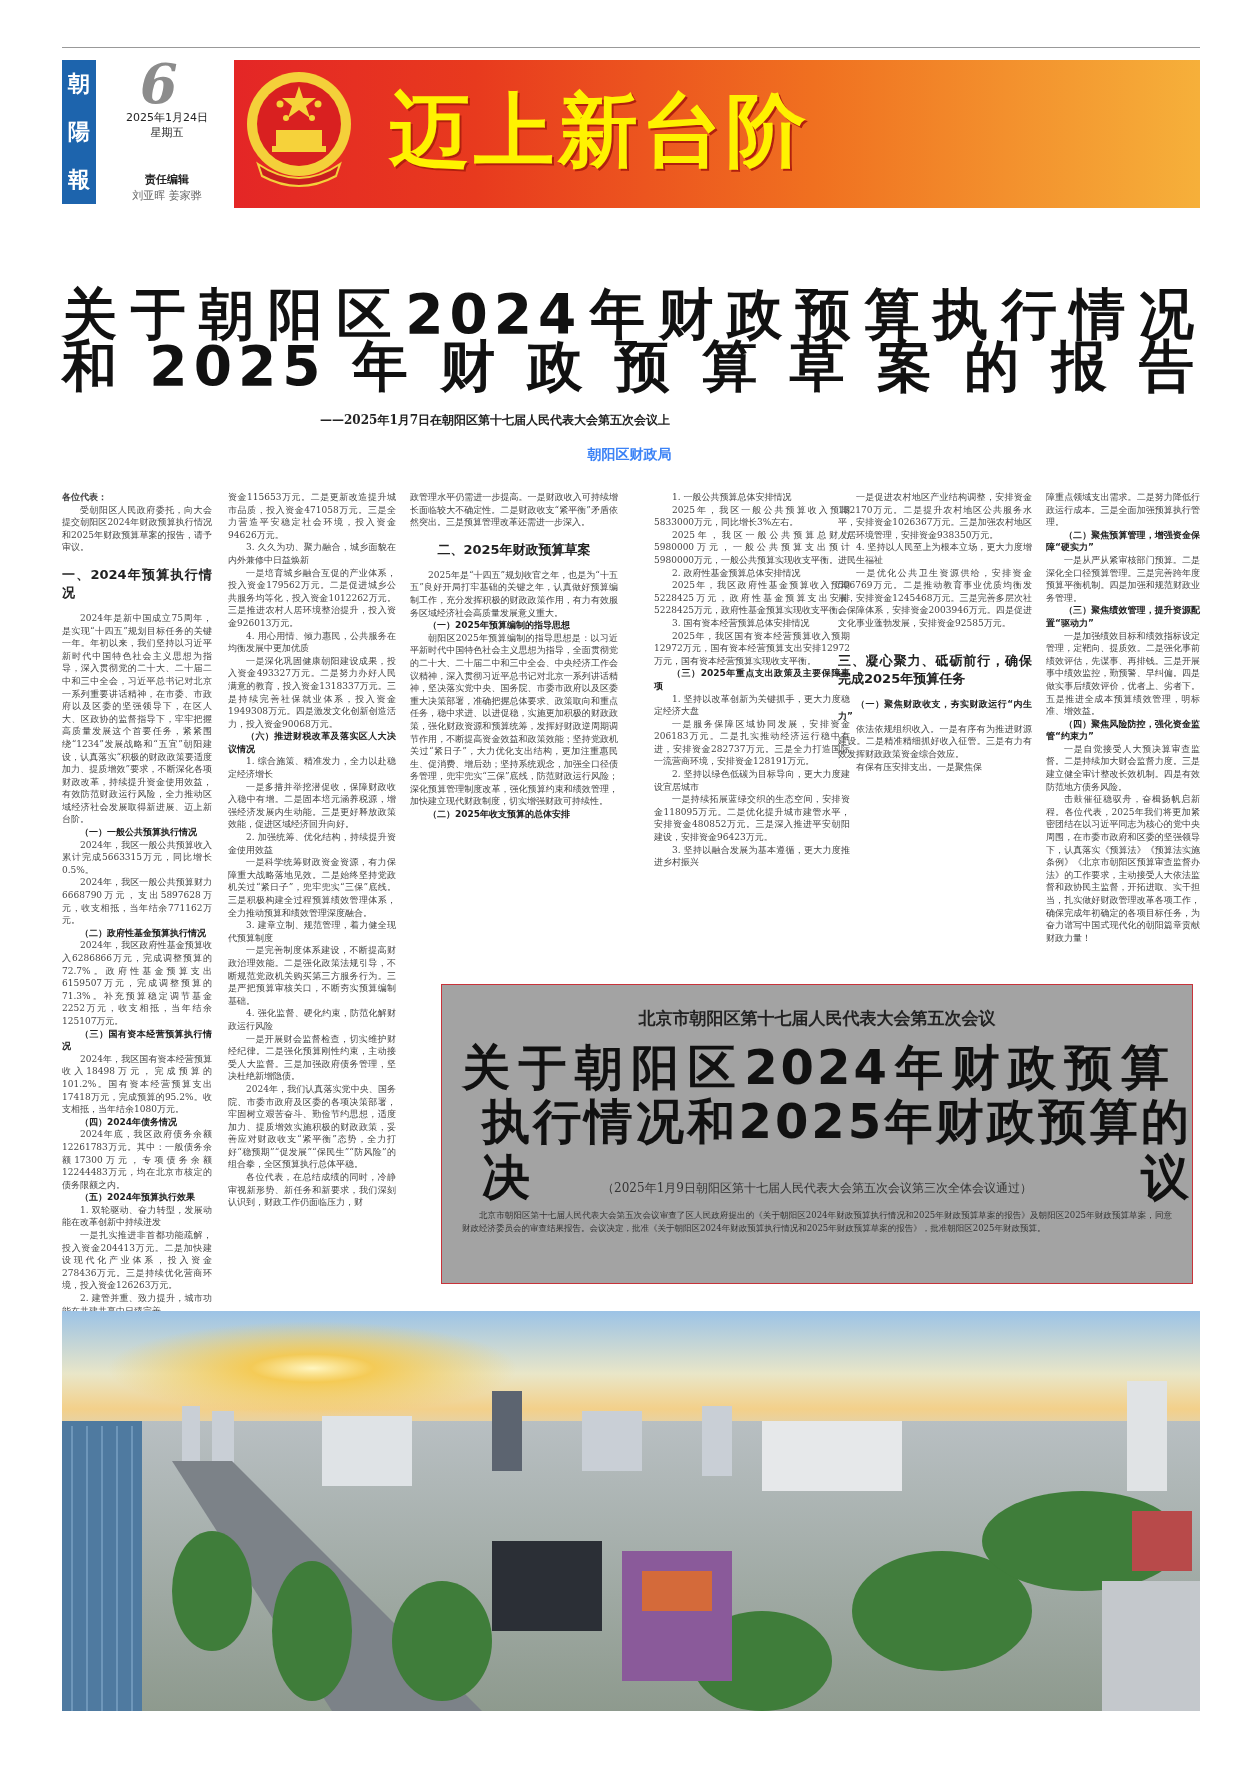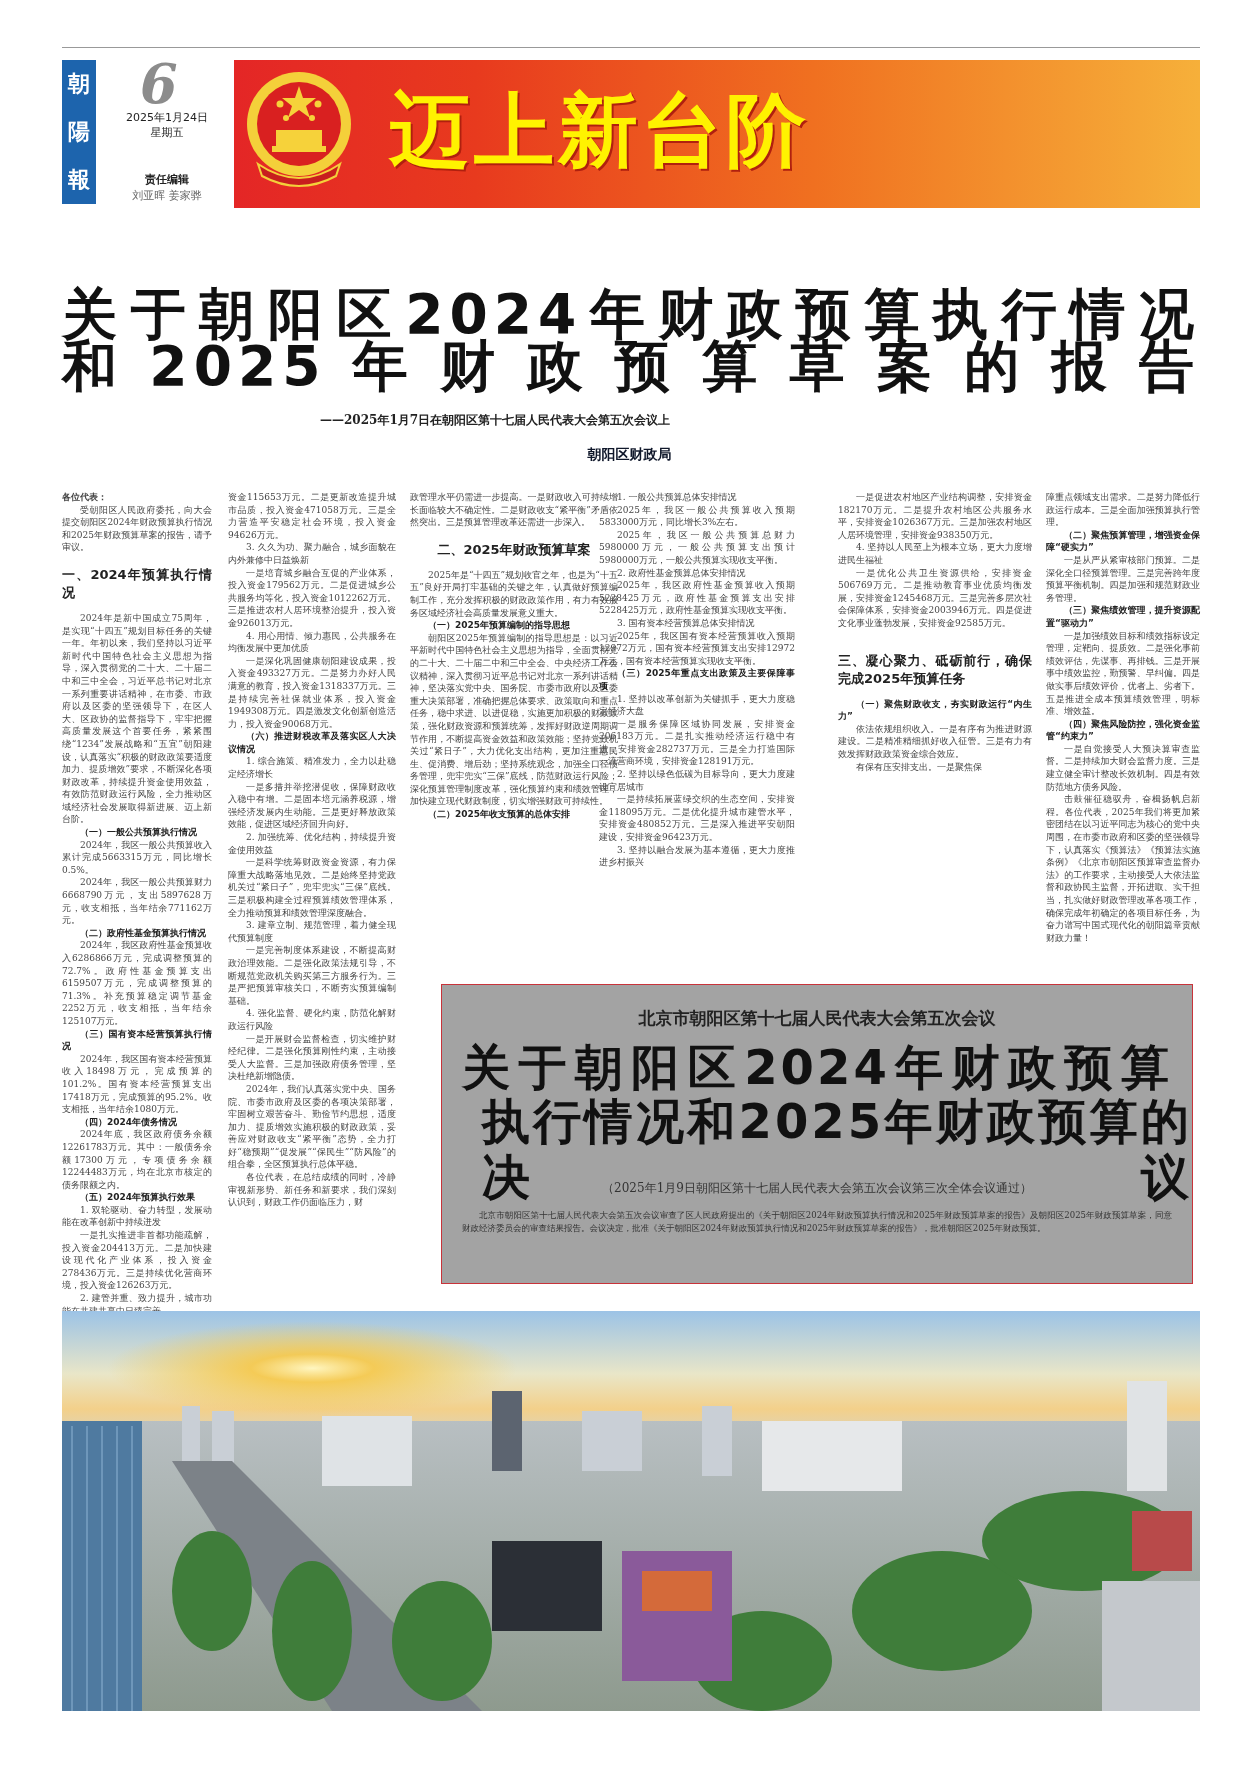--- a/index.html
+++ b/index.html
@@ -9,30 +9,30 @@
   .pagenum { position:absolute; left:140px; top:52px; font-family:"DejaVu Serif", serif; font-style:italic; font-weight:bold; font-size:54px; color:#8c8c8c; }
   .date { position:absolute; left:112px; top:110px; width:110px; text-align:center; font-family:"DejaVu Sans", sans-serif; font-size:11px; color:#222; line-height:15px; }
   .editor-label { position:absolute; left:112px; top:172px; width:110px; text-align:center; font-family:"DejaVu Sans", sans-serif; font-size:11px; font-weight:bold; color:#222; }
   .editor-names { position:absolute; left:112px; top:188px; width:110px; text-align:center; font-family:"DejaVu Sans", sans-serif; font-size:11px; color:#666; }
   .banner { position:absolute; left:234px; top:60px; width:966px; height:148px; background:linear-gradient(90deg,#e42626 0%,#e83a1e 25%,#f07020 60%,#f6b03a 100%); }
   .emblem { position:absolute; left:244px; top:68px; width:110px; height:124px; }
   .banner-title { position:absolute; left:390px; top:78px; font-family:"DejaVu Sans", sans-serif; font-weight:bold; font-size:80px; color:#fff200; letter-spacing:4px; text-shadow:2px 2px 0 #b0200f; }
   .headline { position:absolute; left:62px; width:1138px; font-family:"DejaVu Sans", sans-serif; font-weight:bold; font-size:55px; color:#111; text-align:justify; text-align-last:justify; letter-spacing:6px; line-height:64px; }
   .h1 { top:270px;margin-top:12px; } .h2 { top:334px; }
   .subhead { position:absolute; left:320px; top:412px; font-family:"DejaVu Serif", serif; font-weight:bold; font-size:12px; color:#222; }
-  .byline { position:absolute; left:0; width:1259px; top:446px; text-align:center; font-family:"DejaVu Serif", serif; font-weight:bold; font-size:14px; color:#0f172a; }
+  .byline { position:absolute; left:0; width:1259px; top:446px; text-align:center; font-family:"DejaVu Serif", serif; font-weight:bold; font-size:14px; color:#3b82f6; }
   .col { position:absolute; font-size:9px; line-height:12.6px; color:#444; text-align:justify; font-family:"DejaVu Serif", serif; }
   .col p { margin:0; text-indent:2em; }
   .col .greet { text-indent:0; font-weight:bold; }
   .col .sec { font-family:"DejaVu Sans", sans-serif; font-weight:bold; font-size:13px; color:#222; text-indent:0; margin:12px 0 10px; line-height:18px; }
   .col .sub { font-family:"DejaVu Sans", sans-serif; font-weight:bold; color:#222; }
   .c1 { left:62px; top:491px; width:150px; }
   .c2 { left:228px; top:491px; width:168px; }
   .c3 { left:410px; top:491px; width:208px; }
-  .c4 { left:599px; top:491px; width:196px; }
+  .c4 { left:654px; top:491px; width:196px; }
   .c5 { left:838px; top:491px; width:194px; }
   .c6 { left:1046px; top:491px; width:154px; }
   .resbox { position:absolute; left:441px; top:984px; width:750px; height:298px; border:1.5px solid #c8333a; background:#a3a3a3; }
   .res-kicker { position:absolute; left:0; width:100%; top:22px; text-align:center; font-family:"DejaVu Serif", serif; font-weight:bold; font-size:17px; color:#222; }
   .res-title { position:absolute; left:20px; width:710px; font-family:"DejaVu Sans", sans-serif; font-weight:bold; font-size:48px; color:#111; text-align:justify; text-align-last:justify; letter-spacing:3px; line-height:56px; }
   .rt1 { top:54px; } .rt2 { top:108px;margin-left:20px; }
   .res-note { position:absolute; left:0; width:100%; top:195px; text-align:center; font-family:"DejaVu Serif", serif; font-size:12px; color:#333; }
   .res-body { position:absolute; left:20px; width:710px; top:224px; font-family:"DejaVu Serif", serif; font-size:8.5px; line-height:13px; color:#333; text-indent:2em; text-align:justify; }
   .photo { position:absolute; left:62px; top:1311px; width:1138px; height:400px; overflow:hidden; }
 </style>

